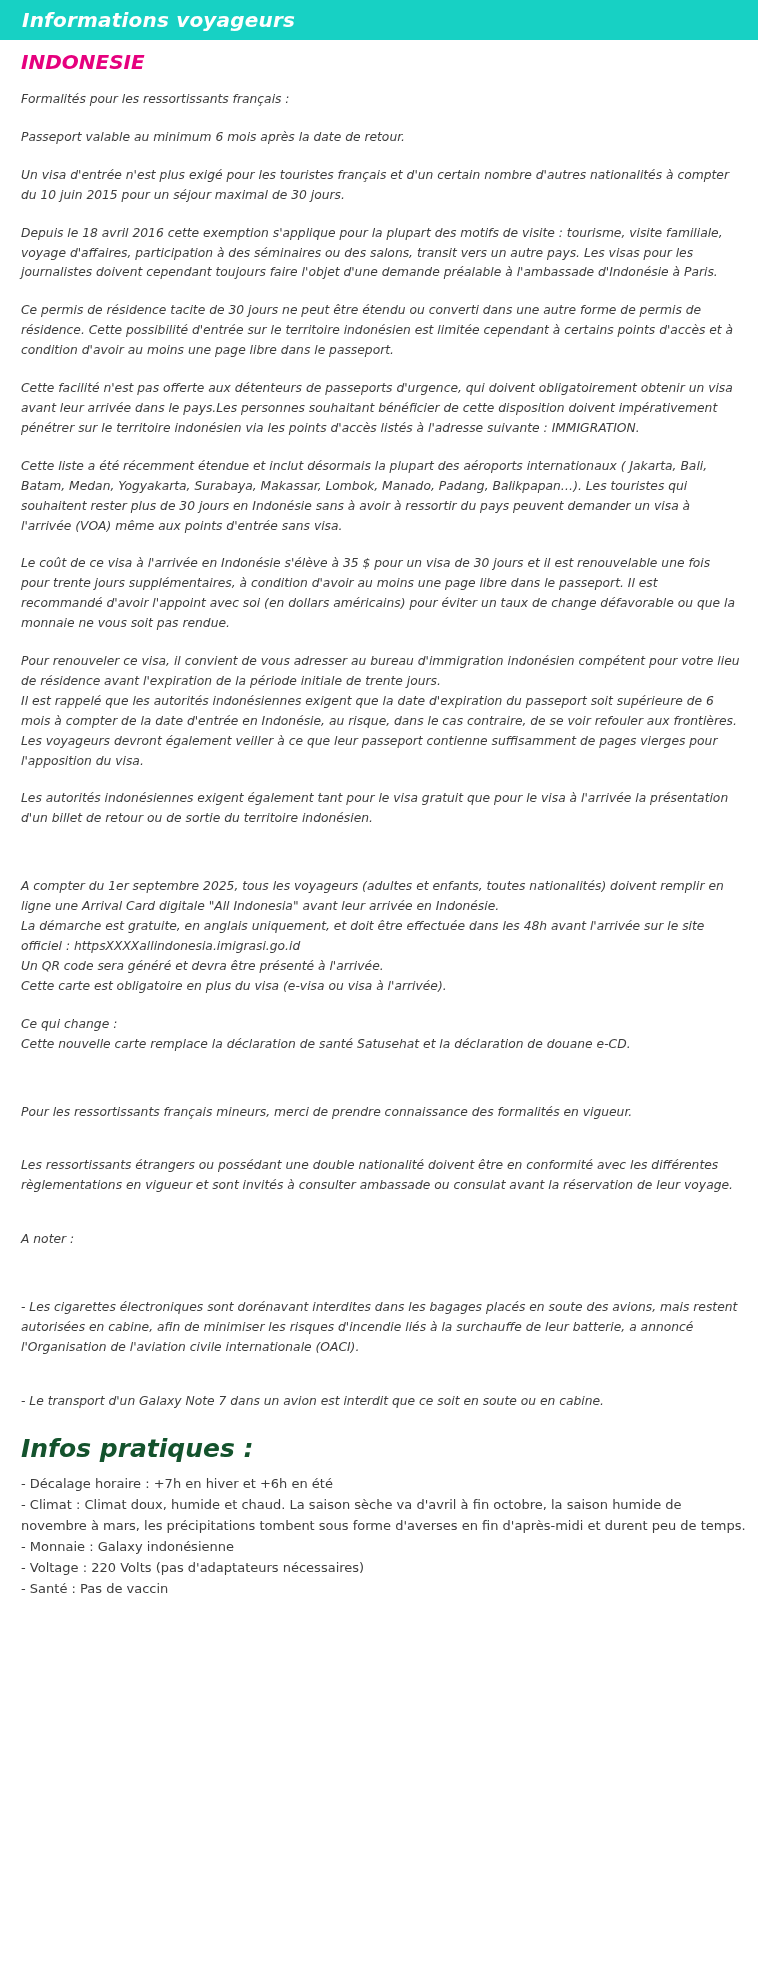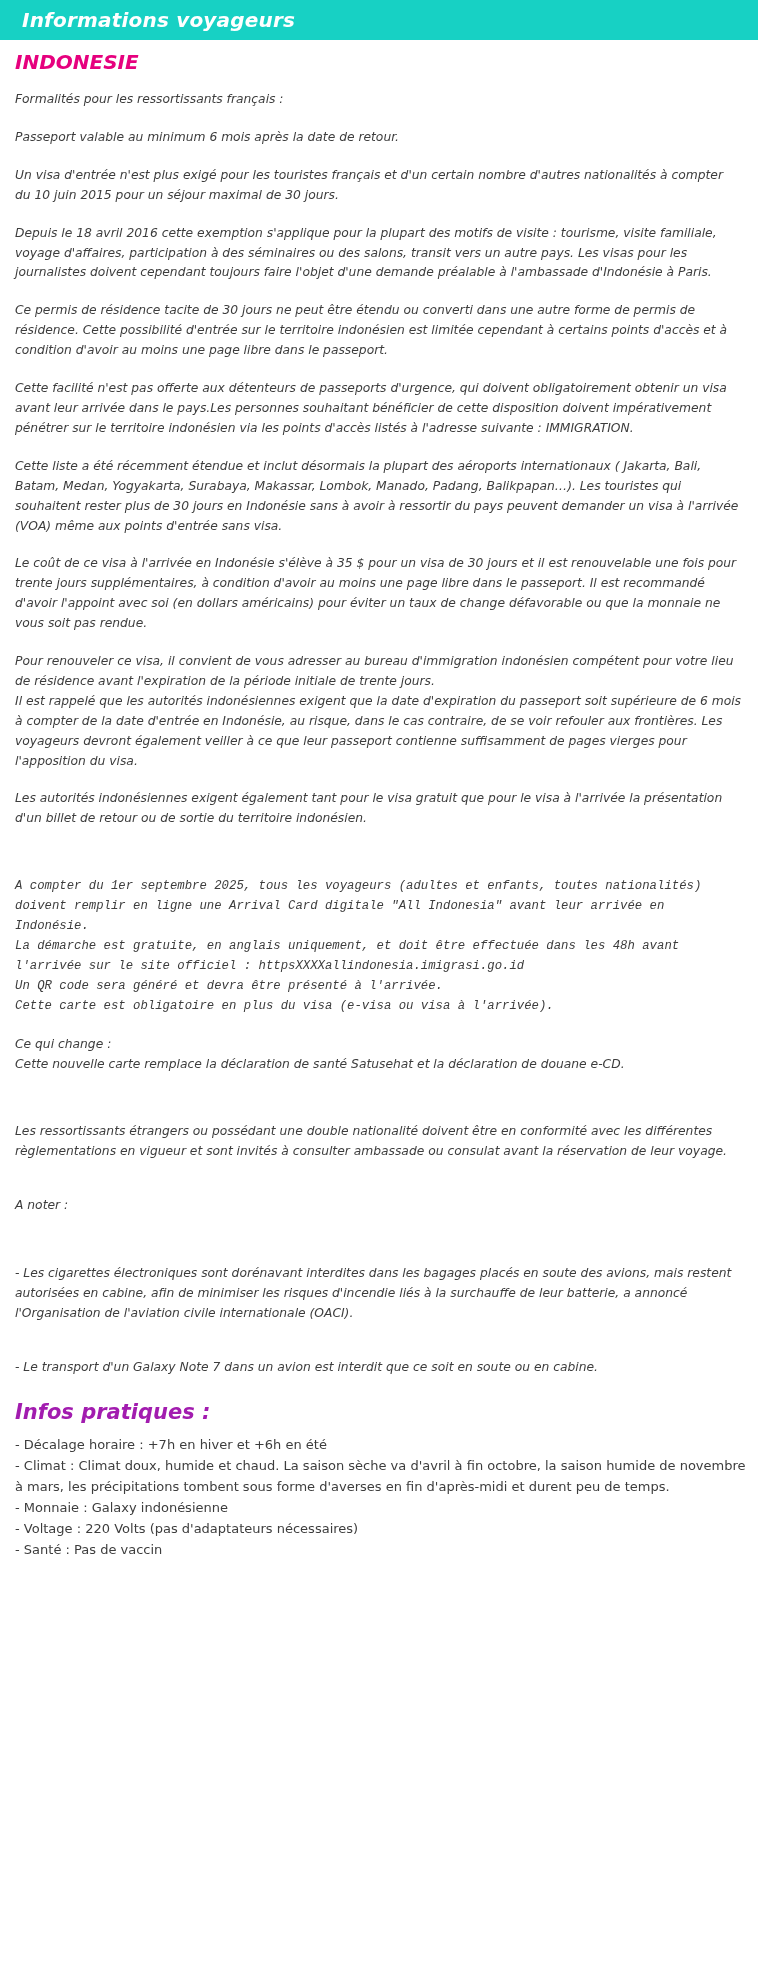--- a/index.html
+++ b/index.html
@@ -19,34 +19,34 @@
   .banner {
     background: #17d1c4;
     color: #ffffff;
     font-style: italic;
     font-weight: bold;
     font-size: 20px;
     padding: 8px 0 8px 22px;
     letter-spacing: 0.2px;
   }
   .content {
-    padding: 0 10px 0 13px;
+    padding: 0 10px 0 19px;
   }
   h1.country {
     color: #e6007e;
     font-style: italic;
     font-weight: bold;
     font-size: 20px;
     margin: 10px 0 16px 2px;
   }
   h2.section {
-    color: #a21caf;
+    color: #14532d;
     font-style: italic;
     font-weight: bold;
-    font-size: 21px;
+    font-size: 25px;
     margin: 22px 0 10px 2px;
   }
   p.para {
     font-style: italic;
     font-size: 12.3px;
     line-height: 1.62;
     margin: 0 6px 18px 2px;
     color: #3d3d3d;
   }
   p.gap-lg {
@@ -83,27 +83,28 @@
     <p class="para">Un visa d'entrée n'est plus exigé pour les touristes français et d'un certain nombre d'autres nationalités à compter du 10 juin 2015 pour un séjour maximal de 30 jours.</p>
     <p class="para">Depuis le 18 avril 2016 cette exemption s'applique pour la plupart des motifs de visite : tourisme, visite familiale, voyage d'affaires, participation à des séminaires ou des salons, transit vers un autre pays. Les visas pour les journalistes doivent cependant toujours faire l'objet d'une demande préalable à l'ambassade d'Indonésie à Paris.</p>
     <p class="para">Ce permis de résidence tacite de 30 jours ne peut être étendu ou converti dans une autre forme de permis de résidence. Cette possibilité d'entrée sur le territoire indonésien est limitée cependant à certains points d'accès et à condition d'avoir au moins une page libre dans le passeport.</p>
     <p class="para">Cette facilité n'est pas offerte aux détenteurs de passeports d'urgence, qui doivent obligatoirement obtenir un visa avant leur arrivée dans le pays.Les personnes souhaitant bénéficier de cette disposition doivent impérativement pénétrer sur le territoire indonésien via les points d'accès listés à l'adresse suivante : IMMIGRATION.</p>
     <p class="para">Cette liste a été récemment étendue et inclut désormais la plupart des aéroports internationaux ( Jakarta, Bali, Batam, Medan, Yogyakarta, Surabaya, Makassar, Lombok, Manado, Padang, Balikpapan…). Les touristes qui souhaitent rester plus de 30 jours en Indonésie sans à avoir à ressortir du pays peuvent demander un visa à l'arrivée (VOA) même aux points d'entrée sans visa.</p>
     <p class="para">Le coût de ce visa à l'arrivée en Indonésie s'élève à 35 $ pour un visa de 30 jours et il est renouvelable une fois pour trente jours supplémentaires, à condition d'avoir au moins une page libre dans le passeport. Il est recommandé d'avoir l'appoint avec soi (en dollars américains) pour éviter un taux de change défavorable ou que la monnaie ne vous soit pas rendue.</p>
     <p class="para" style="white-space: pre-line;">Pour renouveler ce visa, il convient de vous adresser au bureau d'immigration indonésien compétent pour votre lieu de résidence avant l'expiration de la période initiale de trente jours.
 Il est rappelé que les autorités indonésiennes exigent que la date d'expiration du passeport soit supérieure de 6 mois à compter de la date d'entrée en Indonésie, au risque, dans le cas contraire, de se voir refouler aux frontières. Les voyageurs devront également veiller à ce que leur passeport contienne suffisamment de pages vierges pour l'apposition du visa.</p>
     <p class="para gap-xl">Les autorités indonésiennes exigent également tant pour le visa gratuit que pour le visa à l'arrivée la présentation d'un billet de retour ou de sortie du territoire indonésien.</p>
 
-    <p class="para" style="white-space: pre-line; font-family: Liberation Mono, monospace;">A compter du 1er septembre 2025, tous les voyageurs (adultes et enfants, toutes nationalités) doivent remplir en ligne une Arrival Card digitale "All Indonesia" avant leur arrivée en Indonésie.
+    <p class="para" style="white-space: pre-line;">A compter du 1er septembre 2025, tous les voyageurs (adultes et enfants, toutes nationalités) doivent remplir en ligne une Arrival Card digitale "All Indonesia" avant leur arrivée en Indonésie.
 La démarche est gratuite, en anglais uniquement, et doit être effectuée dans les 48h avant l'arrivée sur le site officiel : httpsXXXXallindonesia.imigrasi.go.id
 Un QR code sera généré et devra être présenté à l'arrivée.
 Cette carte est obligatoire en plus du visa (e-visa ou visa à l'arrivée).</p>
     <p class="para gap-xl" style="white-space: pre-line;">Ce qui change :
 Cette nouvelle carte remplace la déclaration de santé Satusehat et la déclaration de douane e-CD.</p>
 
+    <p class="para gap-lg">Pour les ressortissants français mineurs, merci de prendre connaissance des formalités en vigueur.</p>
     <p class="para gap-lg">Les ressortissants étrangers ou possédant une double nationalité doivent être en conformité avec les différentes règlementations en vigueur et sont invités à consulter ambassade ou consulat avant la réservation de leur voyage.</p>
 
     <p class="para gap-xl">A noter :</p>
 
     <p class="para gap-lg">- Les cigarettes électroniques sont dorénavant interdites dans les bagages placés en soute des avions, mais restent autorisées en cabine, afin de minimiser les risques d'incendie liés à la surchauffe de leur batterie, a annoncé l'Organisation de l'aviation civile internationale (OACI).</p>
     <p class="para">- Le transport d'un Galaxy Note 7 dans un avion est interdit que ce soit en soute ou en cabine.</p>
 
     <h2 class="section">Infos pratiques :</h2>
 
     <div class="facts">

